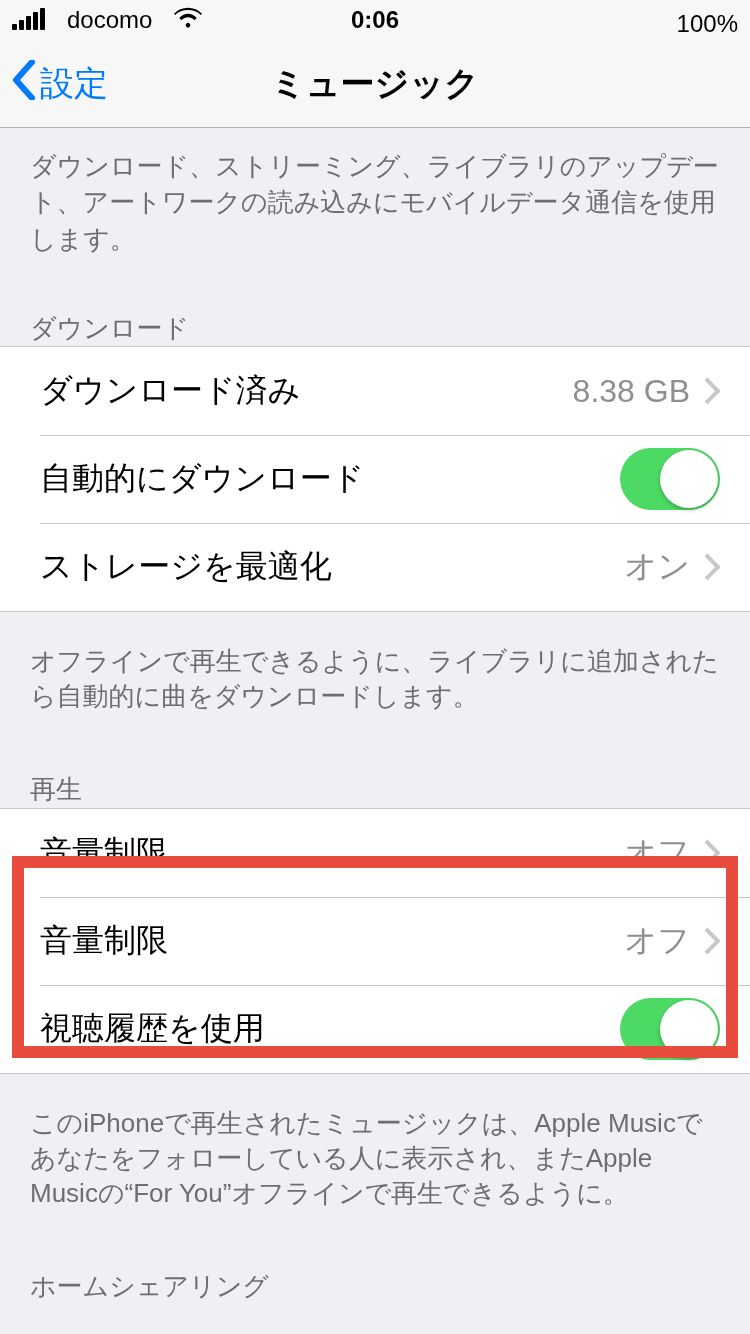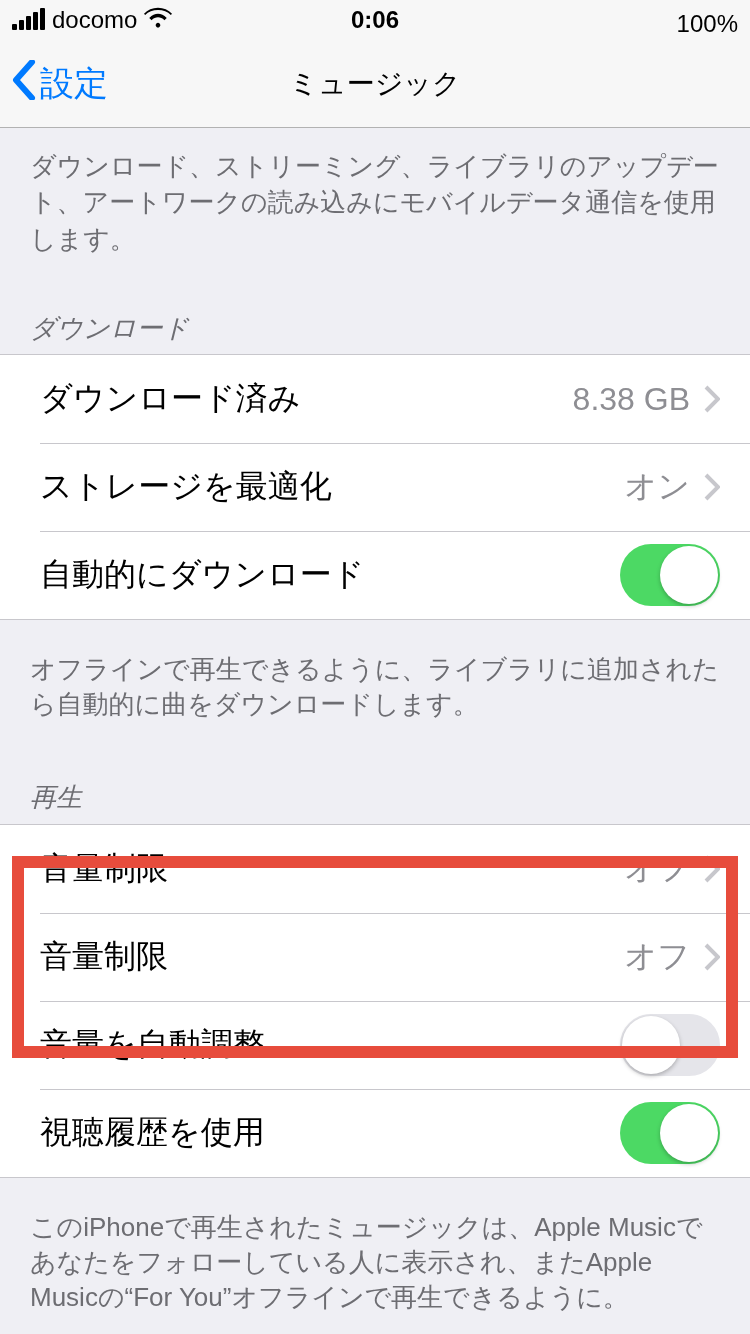--- a/index.html
+++ b/index.html
@@ -23,21 +23,21 @@
       display: flex;
       align-items: center;
       justify-content: space-between;
       padding: 0 12px;
       font-size: 24px;
       font-weight: 500;
     }
     .status-left {
       display: flex;
       align-items: center;
-      gap: 7px;
+      gap: 22px;
     }
     .signal-bars {
       display: flex;
       align-items: flex-end;
       gap: 2px;
       height: 20px;
     }
     .signal-bars span {
       width: 5px;
       background: #000;
@@ -90,35 +90,34 @@
       align-items:center;
       color:#007aff;
       font-size:34px;
       gap:4px;
     }
     .back-chevron svg{width:24px;height:40px}
     .nav-title{
       position:absolute;
       left:50%;
       transform:translateX(-50%);
-      font-size:28px;
-      font-weight:400;
+      font-size:34px;
+      font-weight:700;
       color:#000;
     }
     
     .section-footer, .section-header{
       padding:14px 30px 14px 30px;
       font-size:26px;
       color:#6d6d72;
       line-height:1.35;
     }
     .section-header{
       padding-top:28px;
-      padding-bottom:8px;
-      font-style:italic;
+      padding-bottom:0;
     }
     .section-footer{
       padding-top:32px;
       padding-bottom:30px;
     }
     .top-desc{
       padding:20px 30px 26px 30px;
       font-size:26px;
       color:#6d6d72;
       line-height:1.4;
@@ -243,34 +242,34 @@
   <div class="cell">
     <span class="cell-label">ダウンロード済み</span>
     <span class="cell-value">8.38 GB</span>
     <span class="chevron">
       <svg viewBox="0 0 8 14">
           <path d="M1 1l6 6-6 6" fill="none" stroke="#c7c7cc" stroke-width="2"></path>
         </svg>
     </span>
   </div>
   <div class="cell">
+    <span class="cell-label">自動的にダウンロード</span>
+    <div class="switch on">
+        <div class="knob"></div>
+      </div>
+  </div>
+  <div class="cell">
     <span class="cell-label">ストレージを最適化</span>
     <span class="cell-value">オン</span>
     <span class="chevron">
       <svg viewBox="0 0 8 14">
           <path d="M1 1l6 6-6 6" fill="none" stroke="#c7c7cc" stroke-width="2"></path>
         </svg>
     </span>
   </div>
-  <div class="cell">
-    <span class="cell-label">自動的にダウンロード</span>
-    <div class="switch on">
-        <div class="knob"></div>
-      </div>
-  </div>
 </div>
 
 <div class="section-footer">オフラインで再生できるように、ライブラリに追加されたら自動的に曲をダウンロードします。</div>
 
 <div class="section-header">再生</div>
 
 <div class="group">
   <div class="cell">
     <span class="cell-label">音量制限</span>
     <span class="cell-value">オフ</span>
@@ -283,26 +282,20 @@
   <div class="cell">
     <span class="cell-label">音量制限</span>
     <span class="cell-value">オフ</span>
     <span class="chevron">
       <svg viewBox="0 0 8 14">
           <path d="M1 1l6 6-6 6" fill="none" stroke="#c7c7cc" stroke-width="2"></path>
         </svg>
     </span>
   </div>
   <div class="cell">
-    <span class="cell-label">音量を自動調整</span>
-    <div class="switch off">
-        <div class="knob"></div>
-      </div>
-  </div>
-  <div class="cell">
     <span class="cell-label">視聴履歴を使用</span>
     <div class="switch on">
         <div class="knob"></div>
       </div>
   </div>
 </div>
 
 <div class="section-footer">このiPhoneで再生されたミュージックは、Apple Musicであなたをフォローしている人に表示され、またApple Musicの“For You”オフラインで再生できるように。</div>
 
 <div class="section-header">ホームシェアリング</div>

